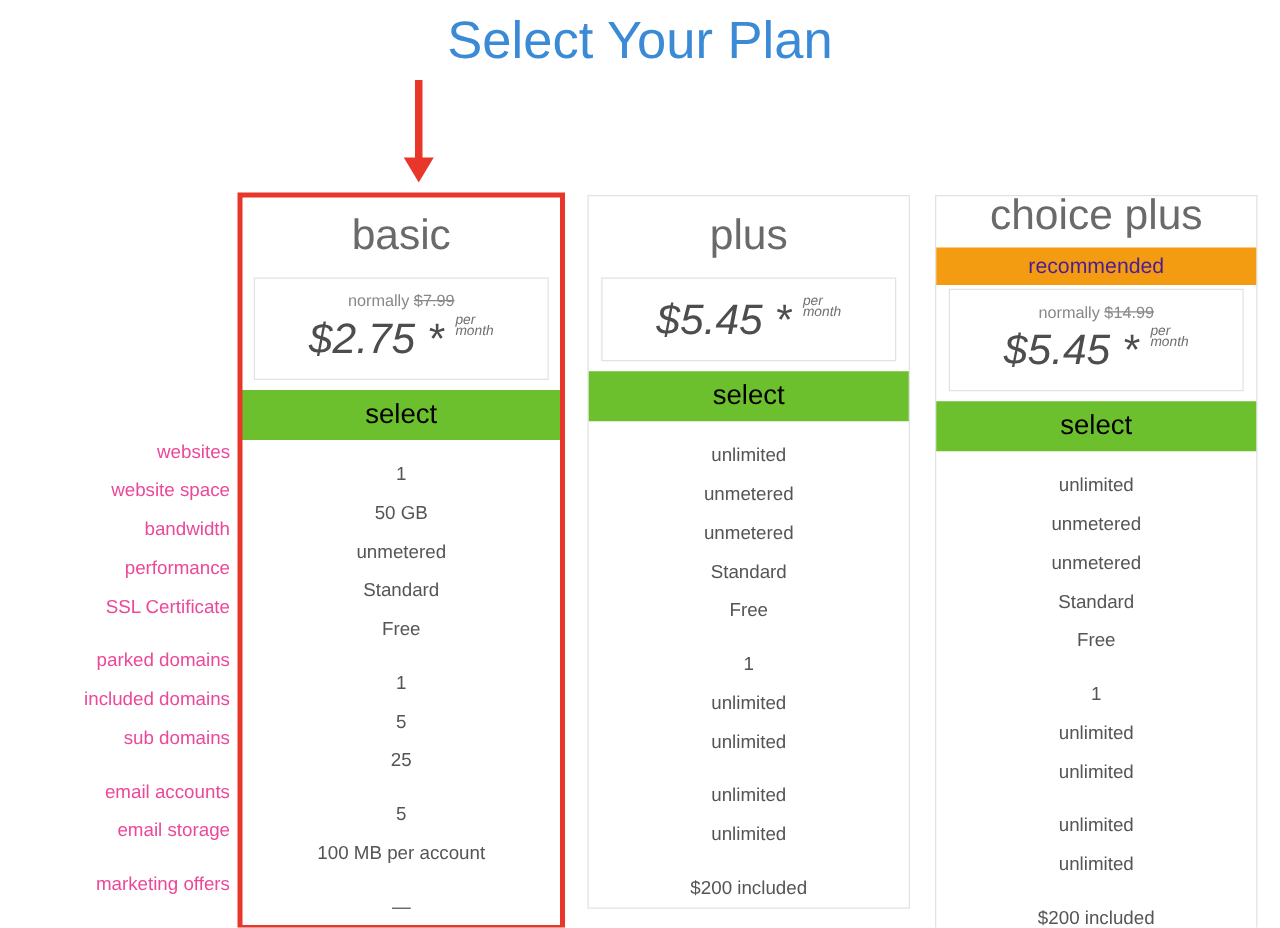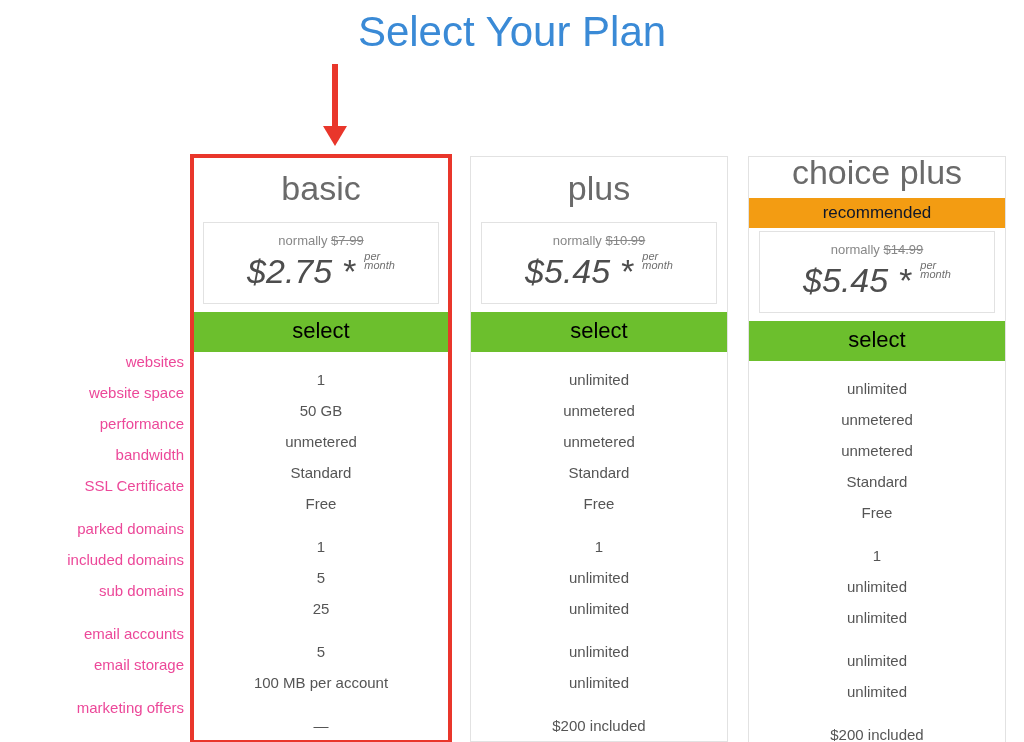--- a/index.html
+++ b/index.html
@@ -83,21 +83,21 @@
   .plan-name {
     text-align: center;
     font-size: 34px;
     font-weight: 300;
     color: #6a6a6a;
     padding: 12px 0 8px;
   }
   .plan.choice .plan-name { padding-top: 0; padding-bottom: 4px; position: relative; top: -4px;}
   .badge {
     background: #f39c12;
-    color: #0f172a;
+    color: #4c1d95;
     text-align: center;
     font-size: 17px;
     padding: 5px 0;
     margin-top: -1px;
     position: relative;
     top: -1px;
   }
   .price-box {
     border: 1px solid #e2e2e2;
     margin: 6px 10px 0 10px;
@@ -156,22 +156,22 @@
   <div class="arrow">
     <div class="arrow-line"></div>
     <div class="arrow-head"></div>
   </div>
 
   <div class="grid">
 
     <div class="labels-col">
       <div class="lbl">websites</div>
       <div class="lbl">website space</div>
+      <div class="lbl">bandwidth</div>
       <div class="lbl">performance</div>
-      <div class="lbl">bandwidth</div>
       <div class="lbl">SSL Certificate</div>
       <div class="spacer"></div>
       <div class="lbl">parked domains</div>
       <div class="lbl">included domains</div>
       <div class="lbl">sub domains</div>
       <div class="spacer"></div>
       <div class="lbl">email accounts</div>
       <div class="lbl">email storage</div>
       <div class="spacer"></div>
       <div class="lbl">marketing offers</div>
@@ -202,23 +202,20 @@
         <div class="feat">5</div>
         <div class="feat">100 MB per account</div>
         <div class="spacer"></div>
         <div class="feat">—</div>
       </div>
     </div>
 
     <div class="plan plus">
       <div class="plan-name">plus</div>
       <div class="price-box">
-        <div class="normally">
-          <span>normally </span><span class="strike">$10.99</span>
-        </div>
         <div class="price-line">
           <span>$5.45</span><span> * </span><sup><span>per</span><br><span>month</span></sup>
         </div>
       </div>
       <div class="select-btn">select</div>
       <div class="feature-section">
         <div class="feat">unlimited</div>
         <div class="feat">unmetered</div>
         <div class="feat">unmetered</div>
         <div class="feat">Standard</div>

